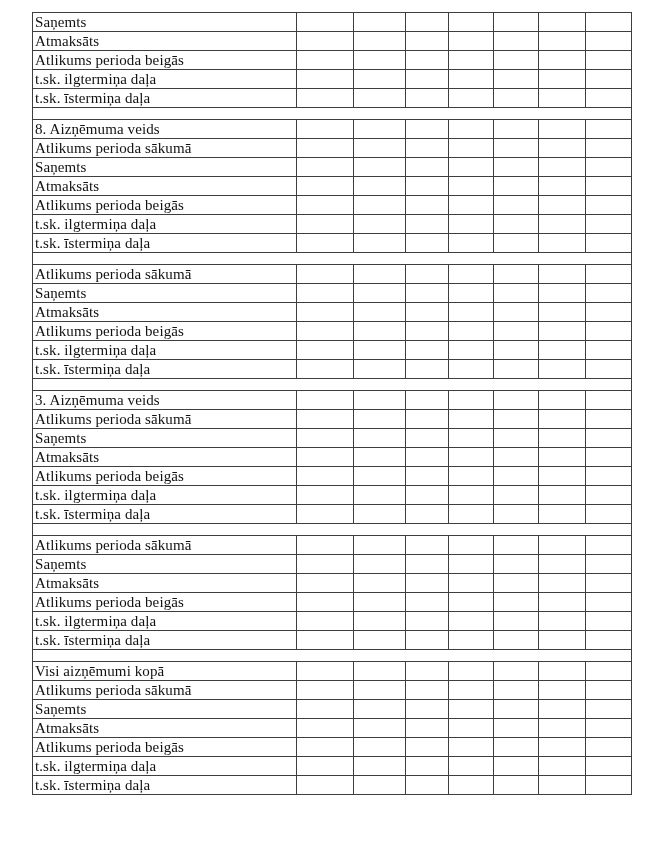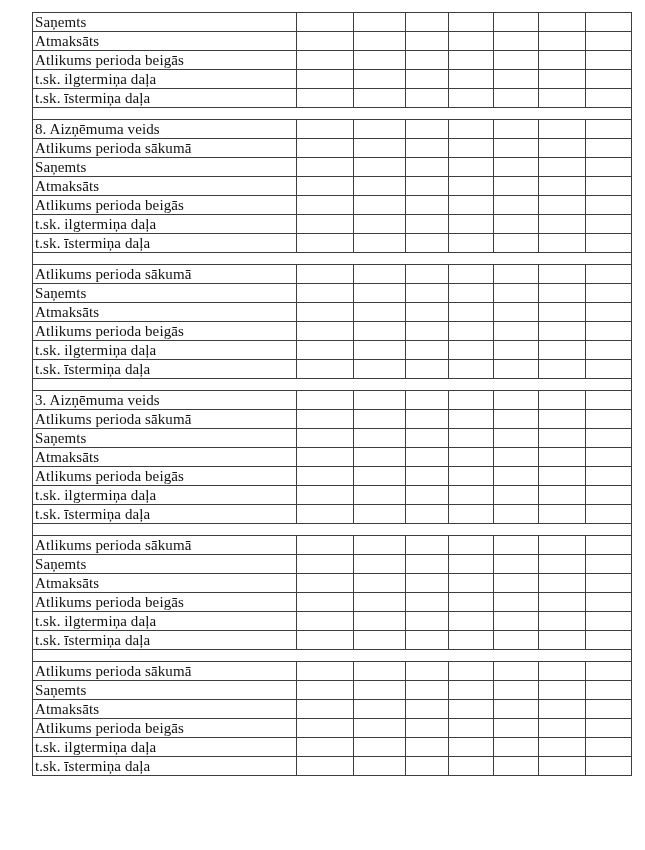--- a/index.html
+++ b/index.html
@@ -386,20 +386,30 @@
           <td></td>
           <td></td>
           <td></td>
           <td></td>
           <td></td>
         </tr>
         <tr class="gap">
           <td colspan="8"></td>
         </tr>
         <tr>
+          <td class="label">Visi aizņēmumi kopā</td>
+          <td></td>
+          <td></td>
+          <td></td>
+          <td></td>
+          <td></td>
+          <td></td>
+          <td></td>
+        </tr>
+        <tr>
           <td class="label">Atlikums perioda sākumā</td>
           <td></td>
           <td></td>
           <td></td>
           <td></td>
           <td></td>
           <td></td>
           <td></td>
         </tr>
         <tr>

